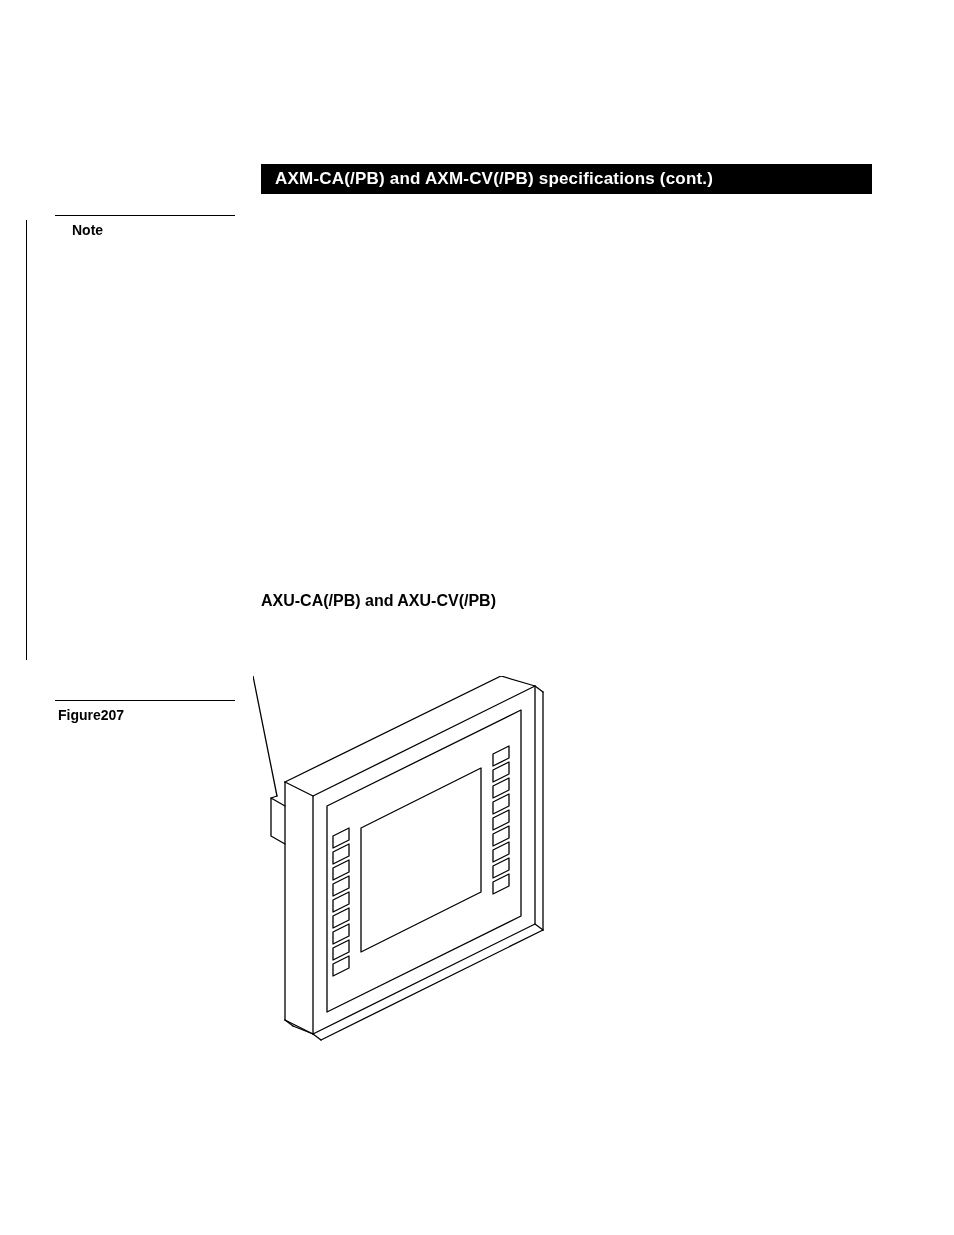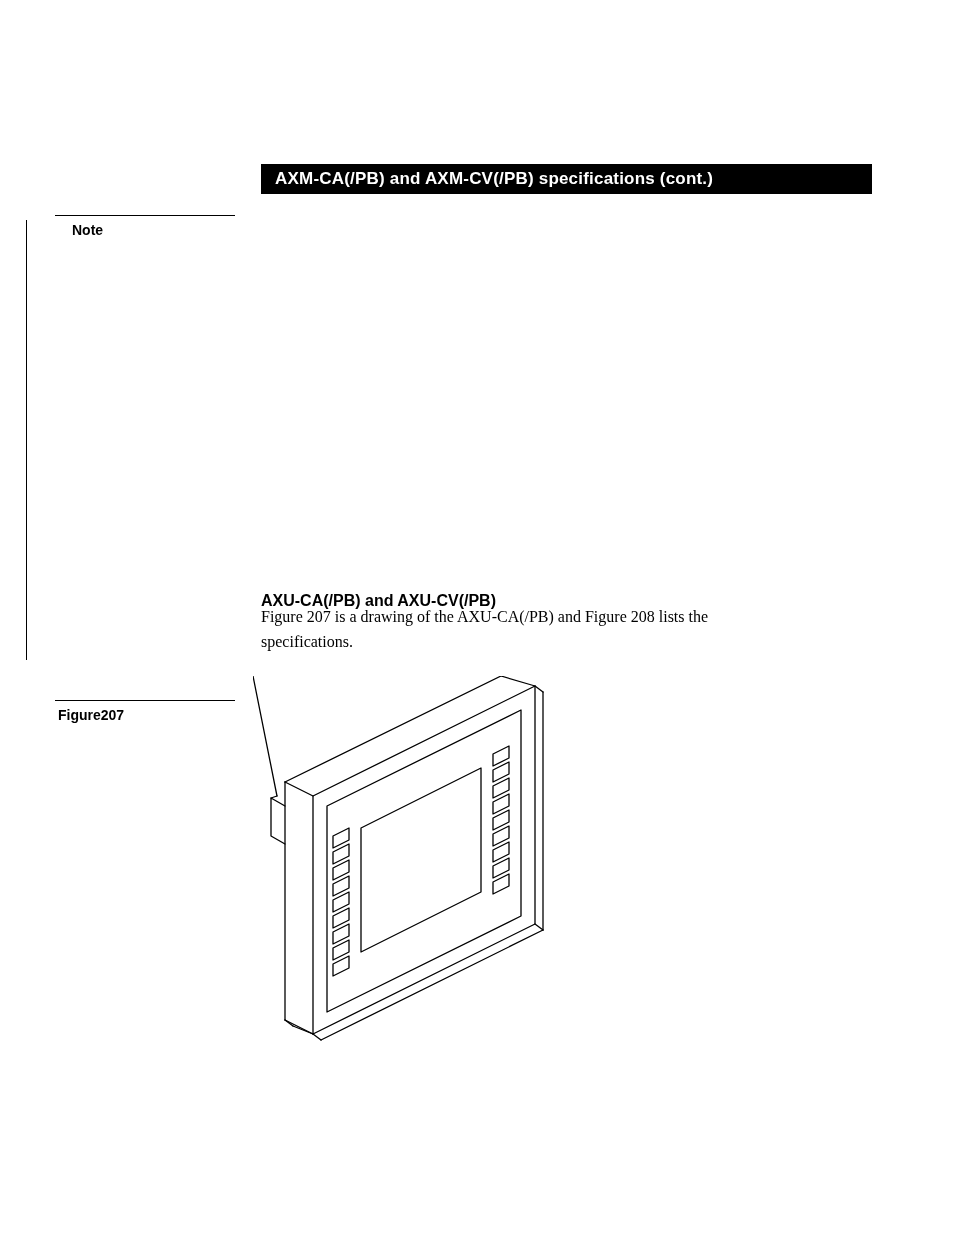--- a/index.html
+++ b/index.html
@@ -102,21 +102,20 @@
     <span>AXM-CA(/PB) and AXM-CV(/PB) specifications (cont.)</span>
   </div>
 
   <div class="sidebar-rule"></div>
 
   <div class="note-rule"></div>
   <div class="note-label">Note</div>
 
   <div class="section-heading">AXU-CA(/PB) and AXU-CV(/PB)</div>
 
-  <div class="body-text">Figure 207 is a drawing of the AXU-CA(/PB) and Figure 208 lists the specifications.</div>
 
   <div class="figure-rule"></div>
   <div class="figure-label">Figure207</div>
 
   <svg class="figure-svg" viewBox="0 0 310 380">
     <g fill="none" stroke="#000" stroke-width="1.3" stroke-linejoin="round" stroke-linecap="round">
 
       <polygon points="60,120 282,10 282,248 60,358"></polygon>
 
       <line x1="282" y1="10" x2="290" y2="16"></line>

